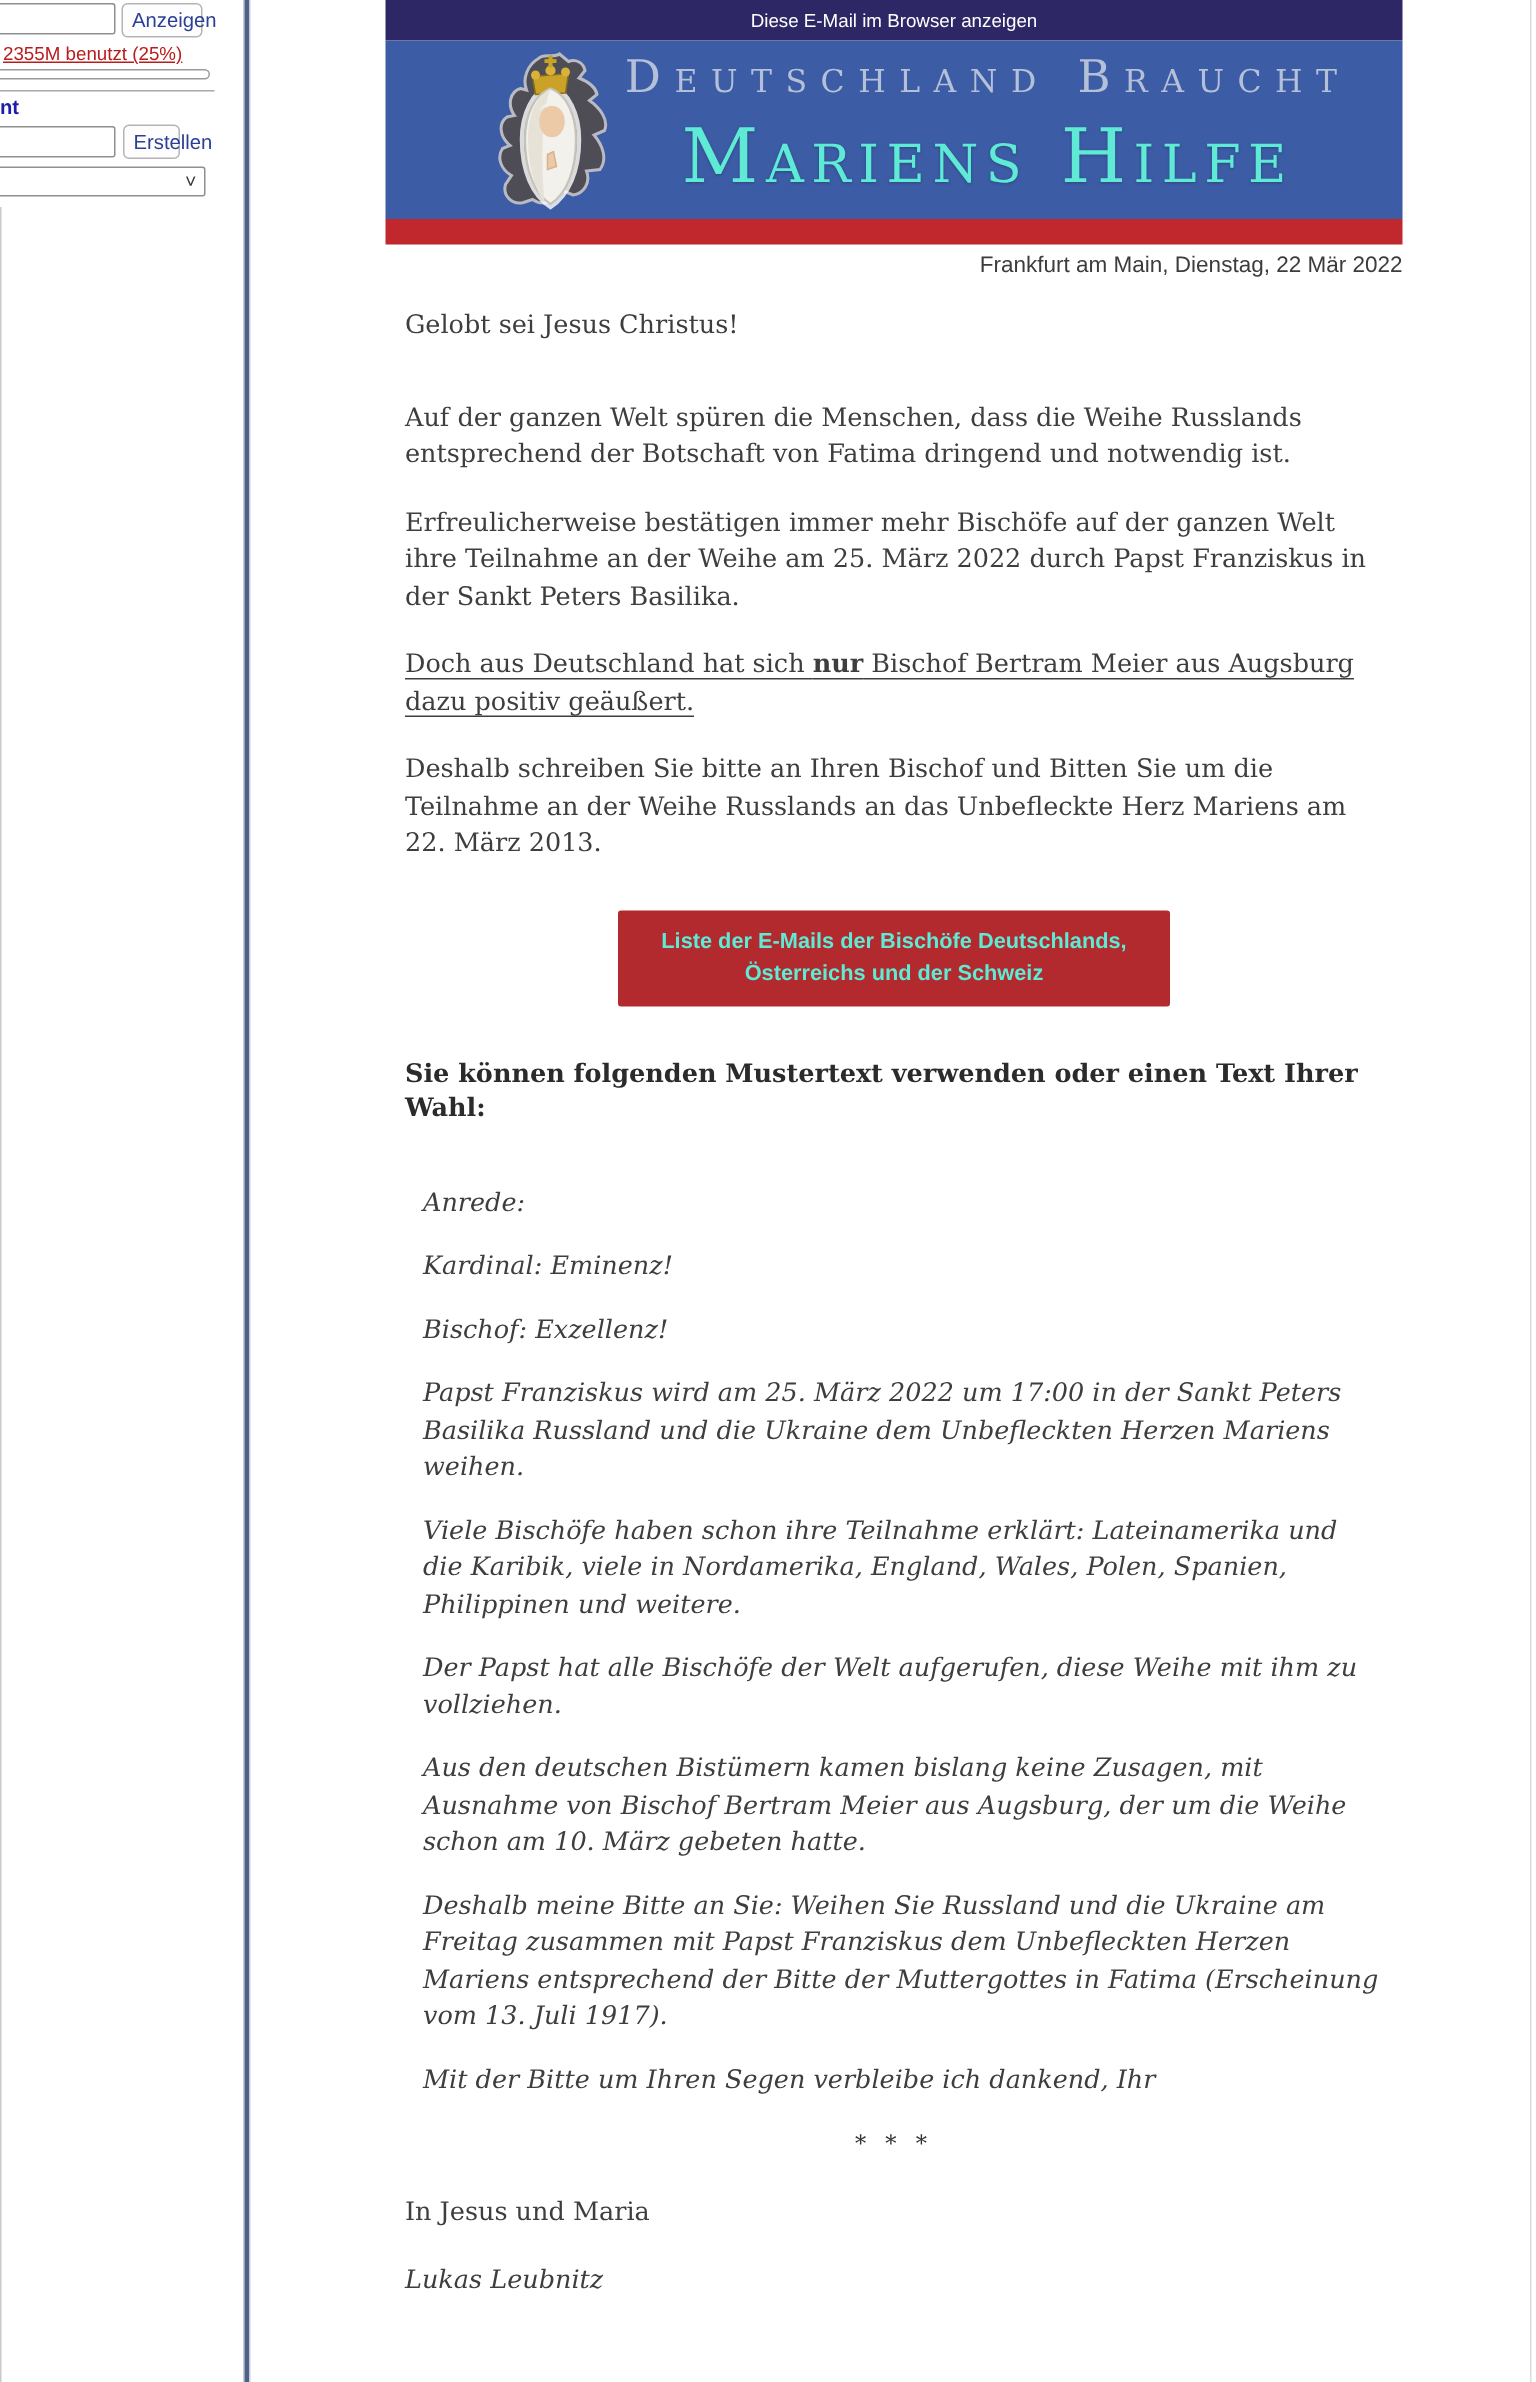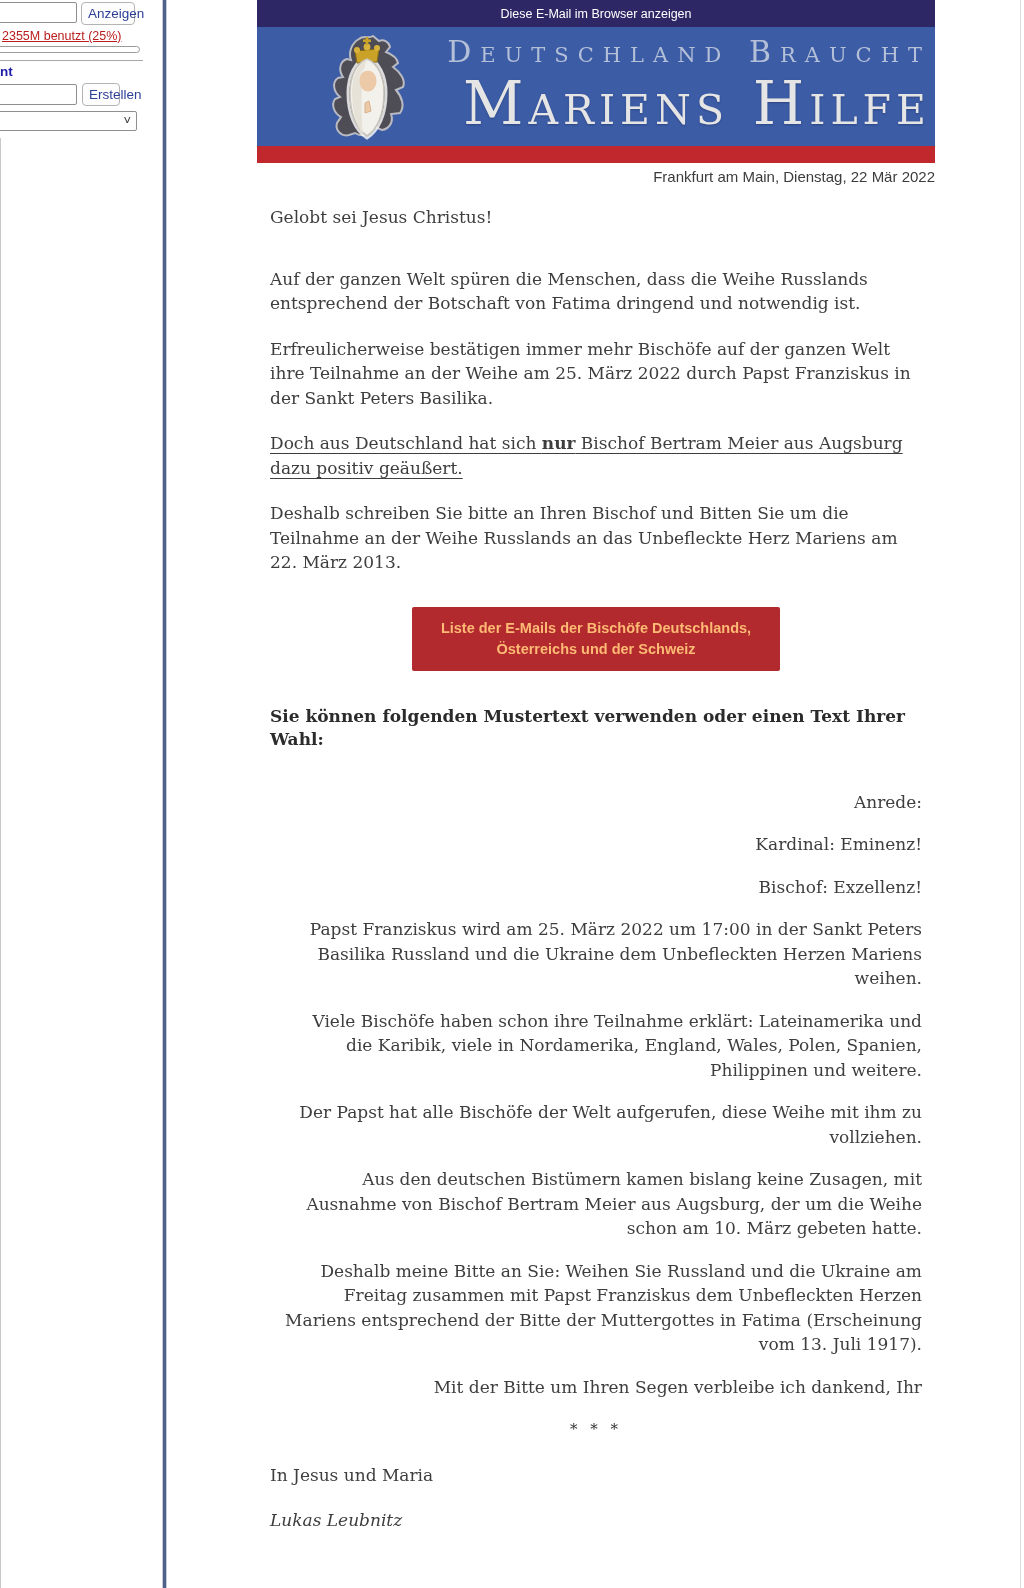--- a/index.html
+++ b/index.html
@@ -42,53 +42,53 @@
   .email{position:absolute;left:257px;top:0;width:678px;}
   .topbar{
     background:#2e2765;height:27px;display:flex;align-items:center;justify-content:center;
   }
   .topbar a{
     color:#ffffff;font:12.5px "Liberation Sans",sans-serif;cursor:pointer;
   }
   .banner{position:relative;height:119px;background:#3c5ca6;overflow:hidden;}
   .banner-img{position:absolute;left:50px;top:4px;width:126px;height:114px;}
   .banner-text{
-    position:absolute;left:129px;right:4px;top:8px;text-align:right;
+    position:absolute;left:129px;right:4px;top:8px;text-align:center;
     font-family:"DejaVu Serif","Liberation Serif",serif;font-variant:small-caps;
   }
   .banner-line1{
     font-size:30px;letter-spacing:9px;color:#b4bfd8;line-height:34px;white-space:nowrap;
   }
   .banner-line2{
-    font-size:59px;letter-spacing:5px;color:#e5e5e5;line-height:62px;margin-top:4px;white-space:nowrap;
+    font-size:50px;letter-spacing:5px;color:#5eead4;line-height:62px;margin-top:4px;white-space:nowrap;
     text-shadow:0 1px 2px rgba(20,30,60,.35);
   }
   .redstripe{height:17px;background:#c0282d;}
   .datebar{
     text-align:right;font:15px "Liberation Sans",sans-serif;color:#3c3c3c;
     padding:5px 0 0 0;height:20px;
   }
   .content{
     padding:0 13px;font-family:"DejaVu Serif","Liberation Serif",serif;
     font-size:17px;line-height:24.5px;color:#3e3e3e;
   }
   .content p{margin:0 0 21px 0;}
   p.greeting{margin-top:17px;margin-bottom:37px;}
   .ul-wrap{text-decoration:underline;text-underline-offset:3.5px;}
   .ul-wrap b{font-weight:bold;}
   .btn-row{text-align:center;margin:32px 0 34px 0;}
   .cta-button{
-    display:inline-block;width:368px;background:#b32a2e;color:#fdba74;
+    display:inline-block;width:368px;background:#b32a2e;color:#5eead4;
     font:bold 14.5px/21px "Liberation Sans","DejaVu Sans",sans-serif;
     text-align:center;padding:11px 0;border-radius:2px;cursor:pointer;
   }
   .mustertext-heading{
     font-weight:bold;color:#2b2b2b;line-height:23.5px;margin:0 0 38px 0 !important;
   }
-  .quote{margin:0 0 0 12px;text-align:right;}
+  .quote{margin:0 0 0 12px;font-style:italic;}
   .quote p{margin:0 0 18px 0;}
   .stars{text-align:center;font-style:normal;color:#333;margin:34px 0 0 0;font-size:15px;letter-spacing:4px;}
   .closing{margin-top:46px;}
   .signature{font-style:italic;margin-top:0;}
 </style>
 </head>
 <body>
 
 <div class="sidebar">
   <input class="sb-input" style="left: -10px; top: 2px; width: 87px;" type="text">

